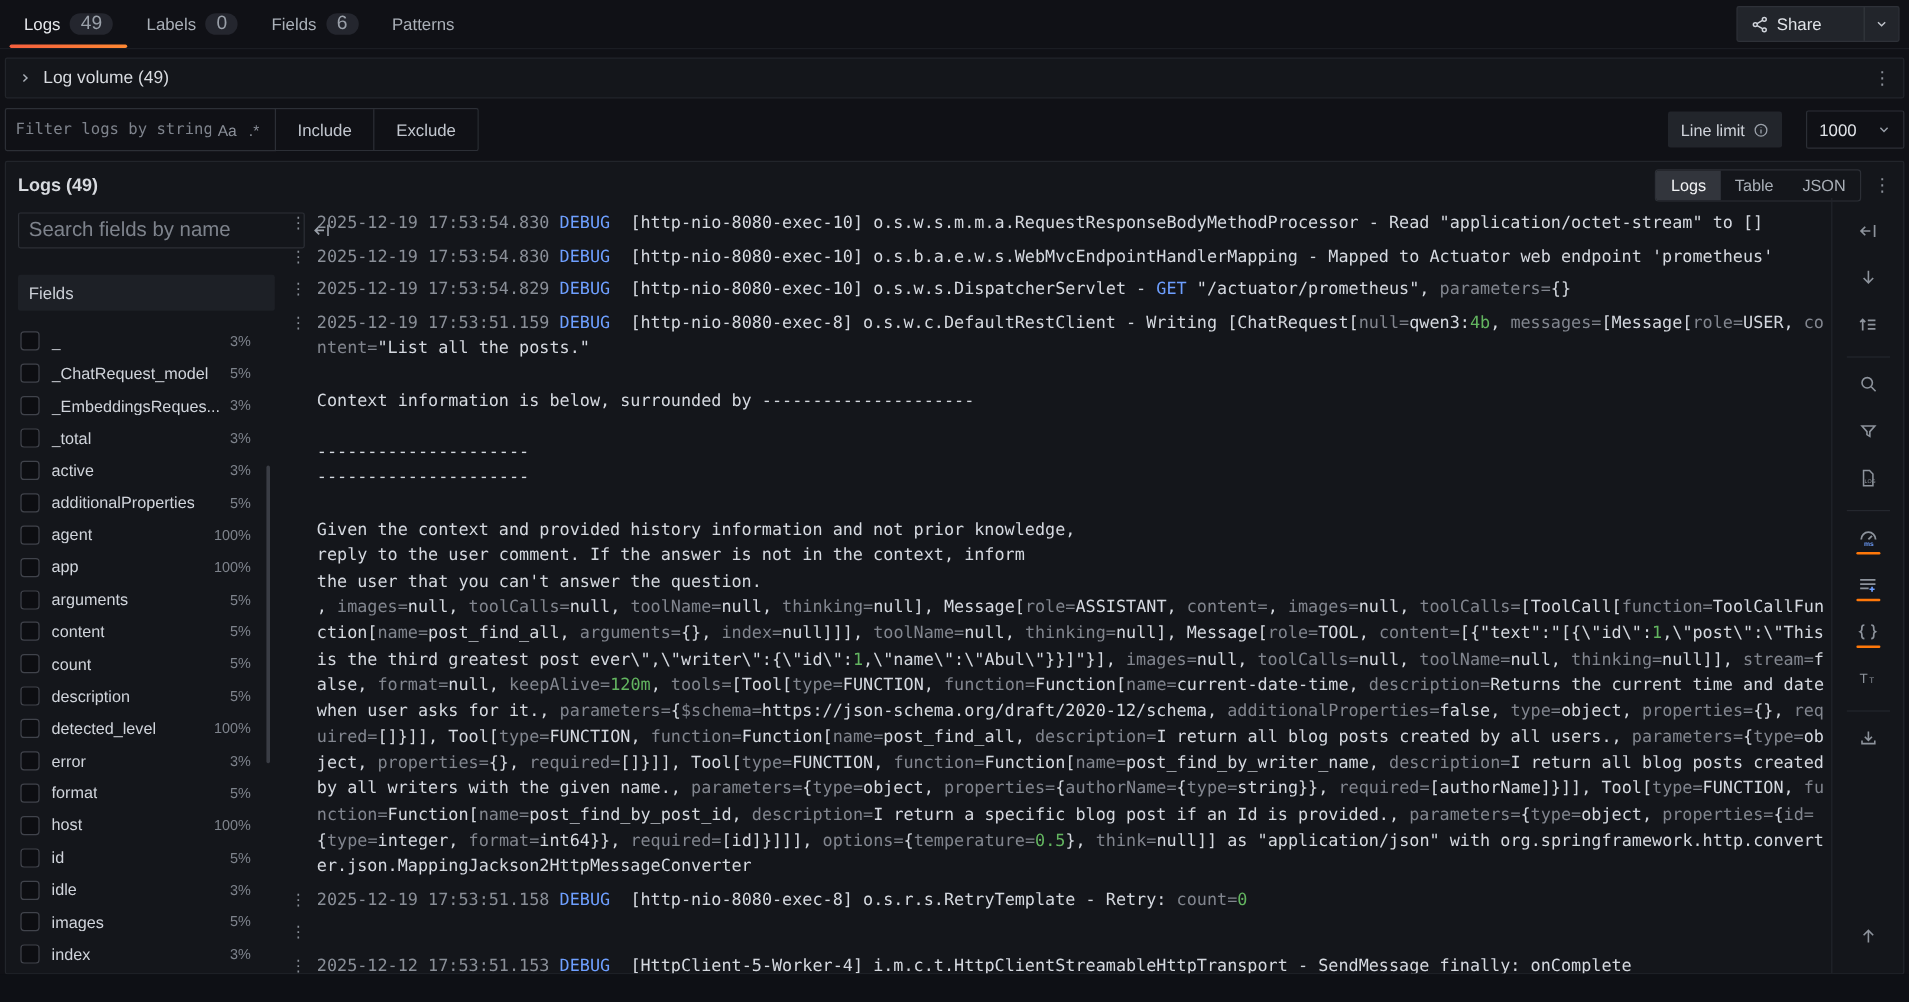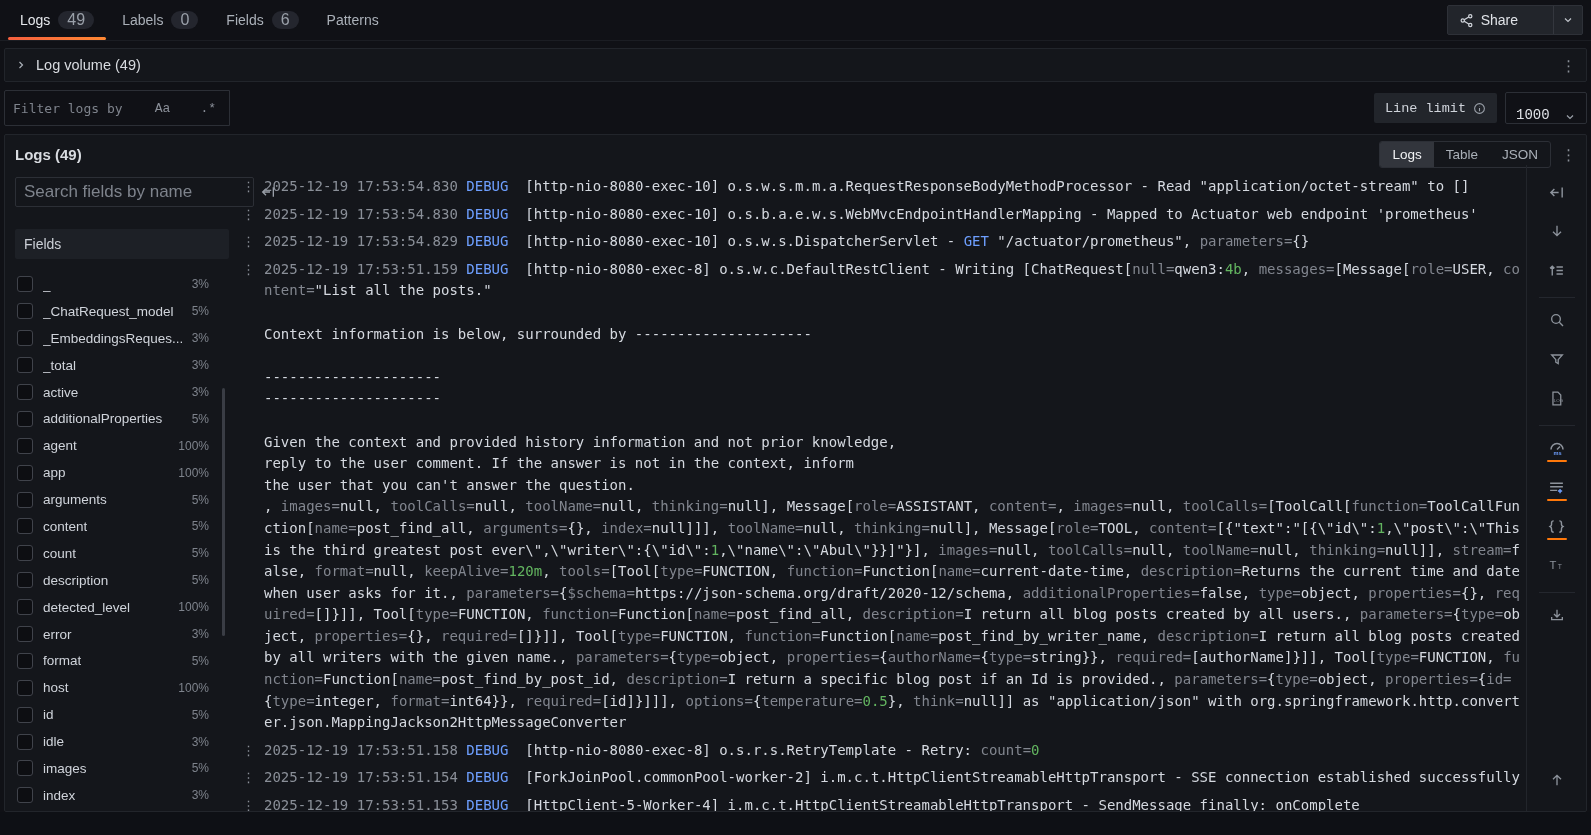--- a/index.html
+++ b/index.html
@@ -2,21 +2,21 @@
 <html><head>
 <meta charset="utf-8">
 <style>
   * { box-sizing: border-box; margin: 0; padding: 0; }
   html,body { background:#0e1015; }
   #app {
     position:relative; width:1591px; height:812px; overflow:hidden;
     background:#101116; color:#d0d4db;
     font-family:"Liberation Sans", sans-serif; font-size:14px;
   }
-  .mono { font-family:Liberation Mono, monospace;margin-left:20px; }
+  .mono { font-family:Liberation Sans, sans-serif; }
 
   
   #tabbar { position:absolute; top:0; left:0; right:0; height:41px;
     display:flex; align-items:stretch; border-bottom:1px solid #1b1d23; padding-left:6px; }
   .tab { display:flex; align-items:center; gap:8px; padding:0 14px; cursor:pointer;
     color:#aab0b8; position:relative; }
   .tab.active { color:#e6e8ec; }
   .tab.active::after { content:""; position:absolute; left:2px; right:2px; bottom:0; height:3px;
     border-radius:2px; background:linear-gradient(90deg,#f55f3e,#ff8833); }
   .badge { background:#24262e; color:#9aa0a9; border-radius:10px; font-size:16px;
@@ -41,24 +41,24 @@
   #filterrow { position:absolute; top:90px; left:4px; right:4px; height:36px; display:flex; align-items:center; }
   #filter-input { width:226px; height:36px; border:1px solid #2c2f36; border-radius:2px 0 0 2px;
     display:flex; align-items:center; padding:0 8px; background:transparent; }
   #filter-input input { flex:1; min-width:0; background:transparent; border:none; outline:none;
     color:#cfd3da; font-size:13px; font-family:"DejaVu Sans Mono", monospace; }
   #filter-input input::placeholder { color:#7e838c; }
   .inline-tgl { color:#8a8f98; font-size:13px; padding:0 5px; cursor:pointer; }
   #incexc { display:flex; height:36px; border:1px solid #2c2f36; border-left:none; border-radius:0 2px 2px 0; }
   #incexc .opt { display:flex; align-items:center; padding:0 18px; color:#c2c7cf; cursor:pointer; font-size:14px; }
   #incexc .opt + .opt { border-left:1px solid #2c2f36; }
-  #limit-wrap { margin-left:auto; display:flex; align-items:center; gap:8px;font-family:Liberation Mono, monospace; }
+  #limit-wrap { margin-left:auto; display:flex; align-items:center; gap:20px; }
   #limit-chip { display:flex; align-items:center; gap:7px; background:#22252b; border-radius:2px;
     height:30px; padding:0 11px; color:#cfd3da; font-size:13.5px; cursor:default; }
-  #limit-select { display:flex; align-items:flex-end; justify-content:space-between; width:82px; height:32px;
+  #limit-select { display:flex; align-items:center; justify-content:space-between; width:82px; height:32px;
     border:1px solid #2c2f36; border-radius:2px; padding:0 10px; color:#e0e3e8; font-size:14px; cursor:pointer; }
 
   
   #logspanel { position:absolute; top:134px; left:4px; right:4px; bottom:0;
     background:#14161b; border:1px solid #22252b; border-radius:2px; }
   #panel-head { position:absolute; top:0; left:0; right:0; height:38px;
     display:flex; align-items:center; padding:0 10px; }
   #panel-title { font-size:15px; font-weight:700; color:#d8dbe0; }
   #view-controls { margin-left:auto; display:flex; align-items:center; gap:10px; }
   #view-toggle { display:flex; border:1px solid #2c2f36; border-radius:3px; overflow:hidden; height:27px; }
@@ -163,20 +163,24 @@
     <span id="lv-title">Log volume (49)</span>
     <span class="kebab">⋮</span>
   </div>
 
   <div id="filterrow">
     <div id="filter-input">
       <input value="" placeholder="Filter logs by string" style="">
       <span class="inline-tgl mono">Aa</span>
       <span class="inline-tgl mono">.*</span>
     </div>
+    <div id="incexc">
+      <div class="opt">Include</div>
+      <div class="opt">Exclude</div>
+    </div>
     <div id="limit-wrap">
       <div id="limit-chip">
         <span>Line limit</span>
         <span>
           <svg class="ic" width="13" height="13" viewBox="0 0 24 24" fill="none" stroke="#9aa0a9" stroke-width="2">
             <circle cx="12" cy="12" r="9"></circle>
               <path d="M12 11v6M12 7.2v.6"></path>
           </svg>
         </span>
       </div>
@@ -347,25 +351,24 @@
 reply to the user comment. If the answer is not in the context, inform
 the user that you can't answer the question.
 , <span class="tk-key">images=</span>null, <span class="tk-key">toolCalls=</span>null, <span class="tk-key">toolName=</span>null, <span class="tk-key">thinking=</span>null], Message[<span class="tk-key">role=</span>ASSISTANT, <span class="tk-key">content=</span>, <span class="tk-key">images=</span>null, <span class="tk-key">toolCalls=</span>[ToolCall[<span class="tk-key">function=</span>ToolCallFunction[<span class="tk-key">name=</span>post_find_all, <span class="tk-key">arguments=</span>{}, <span class="tk-key">index=</span>null]]], <span class="tk-key">toolName=</span>null, <span class="tk-key">thinking=</span>null], Message[<span class="tk-key">role=</span>TOOL, <span class="tk-key">content=</span>[{"text":"[{\"id\":<span class="tk-num">1</span>,\"post\":\"This is the third greatest post ever\",\"writer\":{\"id\":<span class="tk-num">1</span>,\"name\":\"Abul\"}}]"}], <span class="tk-key">images=</span>null, <span class="tk-key">toolCalls=</span>null, <span class="tk-key">toolName=</span>null, <span class="tk-key">thinking=</span>null]], <span class="tk-key">stream=</span>false, <span class="tk-key">format=</span>null, <span class="tk-key">keepAlive=</span><span class="tk-num">120m</span>, <span class="tk-key">tools=</span>[Tool[<span class="tk-key">type=</span>FUNCTION, <span class="tk-key">function=</span>Function[<span class="tk-key">name=</span>current-date-time, <span class="tk-key">description=</span>Returns the current time and date when user asks for it., <span class="tk-key">parameters=</span>{<span class="tk-key">$schema=</span>https://json-schema.org/draft/2020-12/schema, <span class="tk-key">additionalProperties=</span>false, <span class="tk-key">type=</span>object, <span class="tk-key">properties=</span>{}, <span class="tk-key">required=</span>[]}]], Tool[<span class="tk-key">type=</span>FUNCTION, <span class="tk-key">function=</span>Function[<span class="tk-key">name=</span>post_find_all, <span class="tk-key">description=</span>I return all blog posts created by all users., <span class="tk-key">parameters=</span>{<span class="tk-key">type=</span>object, <span class="tk-key">properties=</span>{}, <span class="tk-key">required=</span>[]}]], Tool[<span class="tk-key">type=</span>FUNCTION, <span class="tk-key">function=</span>Function[<span class="tk-key">name=</span>post_find_by_writer_name, <span class="tk-key">description=</span>I return all blog posts created by all writers with the given name., <span class="tk-key">parameters=</span>{<span class="tk-key">type=</span>object, <span class="tk-key">properties=</span>{<span class="tk-key">authorName=</span>{<span class="tk-key">type=</span>string}}, <span class="tk-key">required=</span>[authorName]}]], Tool[<span class="tk-key">type=</span>FUNCTION, <span class="tk-key">function=</span>Function[<span class="tk-key">name=</span>post_find_by_post_id, <span class="tk-key">description=</span>I return a specific blog post if an Id is provided., <span class="tk-key">parameters=</span>{<span class="tk-key">type=</span>object, <span class="tk-key">properties=</span>{<span class="tk-key">id=</span>{<span class="tk-key">type=</span>integer, <span class="tk-key">format=</span>int64}}, <span class="tk-key">required=</span>[id]}]]], <span class="tk-key">options=</span>{<span class="tk-key">temperature=</span><span class="tk-num">0.5</span>}, <span class="tk-key">think=</span>null]] as "application/json" with org.springframework.http.converter.json.MappingJackson2HttpMessageConverter</span>
         </div>
         <div class="lrow">
           <span class="rk">⋮</span>
           <span class="body"><span class="ts">2025-12-19 17:53:51.158</span> <span class="lvl">DEBUG</span>  [http-nio-8080-exec-8] o.s.r.s.RetryTemplate - Retry: <span class="tk-key">count=</span><span class="tk-num">0</span></span>
         </div>
         <div class="lrow">
           <span class="rk">⋮</span>
-          <span class="body"><span class="ts">2025-12-19 17:53:51.154</span> <span class="lvl">DEBUG</span>  [ForkJoinPool.commonPool-worker-2] i.m.c.t.HttpClientStreamableHttpTransport - SSE connection established successfully</span>
-        </div>
-        <div class="lrow">
-          <span class="rk">⋮</span>
-          <span class="body"><span class="ts">2025-12-19 17:53:51.153</span> <span class="lvl">DEBUG</span>  [HttpClient-5-Worker-4] i.m.c.t.HttpClientStreamableHttpTransport - SendMessage finally: onComplete</span>
+        </div>
+        <div class="lrow">
+          <span class="rk">⋮</span>
+          <span class="body"><span class="ts">2025-12-12 17:53:51.153</span> <span class="lvl">DEBUG</span>  [HttpClient-5-Worker-4] i.m.c.t.HttpClientStreamableHttpTransport - SendMessage finally: onComplete</span>
         </div>
       </div>
 
     <div id="rtoolbar">
       <div class="tbtn">
           <svg class="ic" width="17" height="17" viewBox="0 0 24 24" fill="none" stroke="currentColor" stroke-width="2">
             <path d="M20 5v14M15 12H4M9 7l-5 5 5 5"></path>
           </svg>
           <span class="ub"></span>
         </div>

